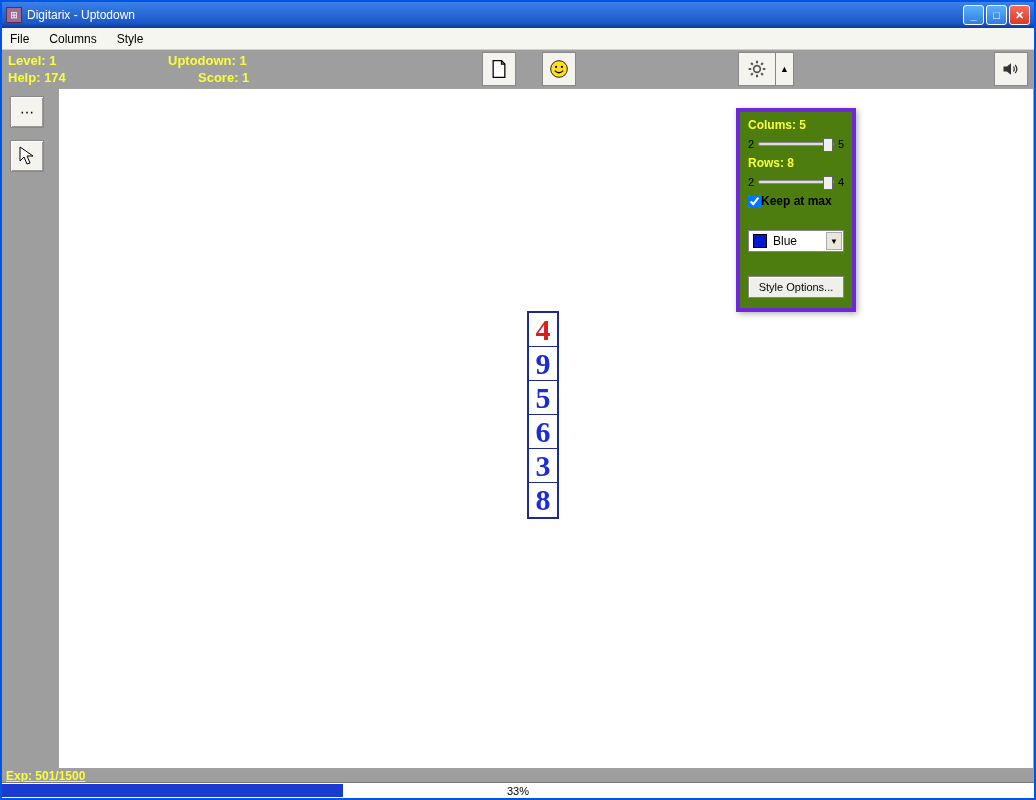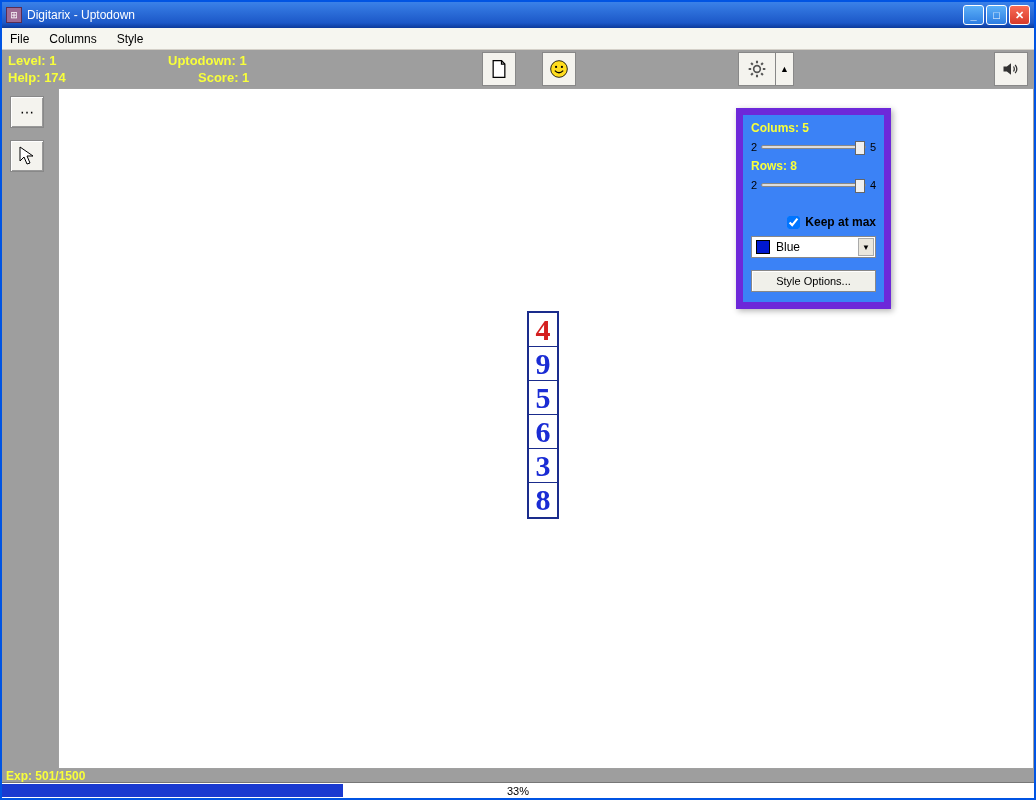--- a/index.html
+++ b/index.html
@@ -170,23 +170,23 @@
   color: #1a2cd4;
   border-bottom: 1px solid #1a2c8c;
 }
 .num-cell:last-child { border-bottom: none; }
 .num-cell.red { color: #d42020; }
 
 .settings-panel {
   position: absolute;
   left: 736px;
   top: 108px;
-  width: 155px;
-  background: #3b82f6;
-  border: 7px solid #6d28d9;
+  width: 120px;
+  background: #4d7c0f;
+  border: 4px solid #6d28d9;
   box-shadow: 2px 2px 6px rgba(0,0,0,0.3);
   padding: 6px 8px 10px 8px;
   display: flex;
   flex-direction: column;
   gap: 6px;
   color: #000;
 }
 .sp-label {
   color: #f8ff3a;
   font-size: 12px;
@@ -203,61 +203,61 @@
   position: relative;
   border-radius: 2px;
 }
 .slider-thumb {
   position: absolute; right: 0; top: -5px;
   width: 10px; height: 14px;
   background: #f0f0f0;
   border: 1px solid #666;
 }
 .cb-row {
-  display: flex; align-items: center; gap: 5px;
+  display: flex; align-items: center; 
   font-weight: bold; font-size: 12px;
-  margin-top: 18px;
-  justify-content: flex-end;
+  margin-top: 0;
 }
 .cb-row input { width: 13px; height: 13px; }
 .color-select {
   display: flex; align-items: center;
   background: #fff;
   border: 1px solid #888;
   height: 22px;
   padding: 0 4px;
   gap: 6px;
   font-size: 12px;
-  margin-top: 1px;
+  margin-top: 16px;
   position: relative;
 }
 .color-swatch { width: 14px; height: 14px; background: #0018d0; border: 1px solid #000; }
 .color-select .dd-arrow {
   position: absolute; right: 1px; top: 1px;
   width: 16px; height: 18px;
   background: #eae7dd;
   border: 1px solid #aaa;
   display: flex; align-items: center; justify-content: center;
   font-size: 8px;
 }
 .style-btn {
-  margin-top: 6px;
+  margin-top: 18px;
   height: 22px;
   background: #f0f0ea;
   border: 1px solid #888;
   box-shadow: 1px 1px 0 #fff inset;
   font-size: 11px;
 }
 .exp-bar {
   height: 13px;
   background: #9e9e9e;
   color: #f8ff3a;
   font-size: 12px;
   font-weight: bold;
   padding: 0 4px;
+  text-decoration: underline;
 }
 .progress-wrap {
   height: 16px;
   background: #fff;
   border-top: 1px solid #777;
   position: relative;
 }
 .progress-fill {
   position: absolute;
   left: 0; top: 1px; bottom: 1px;

